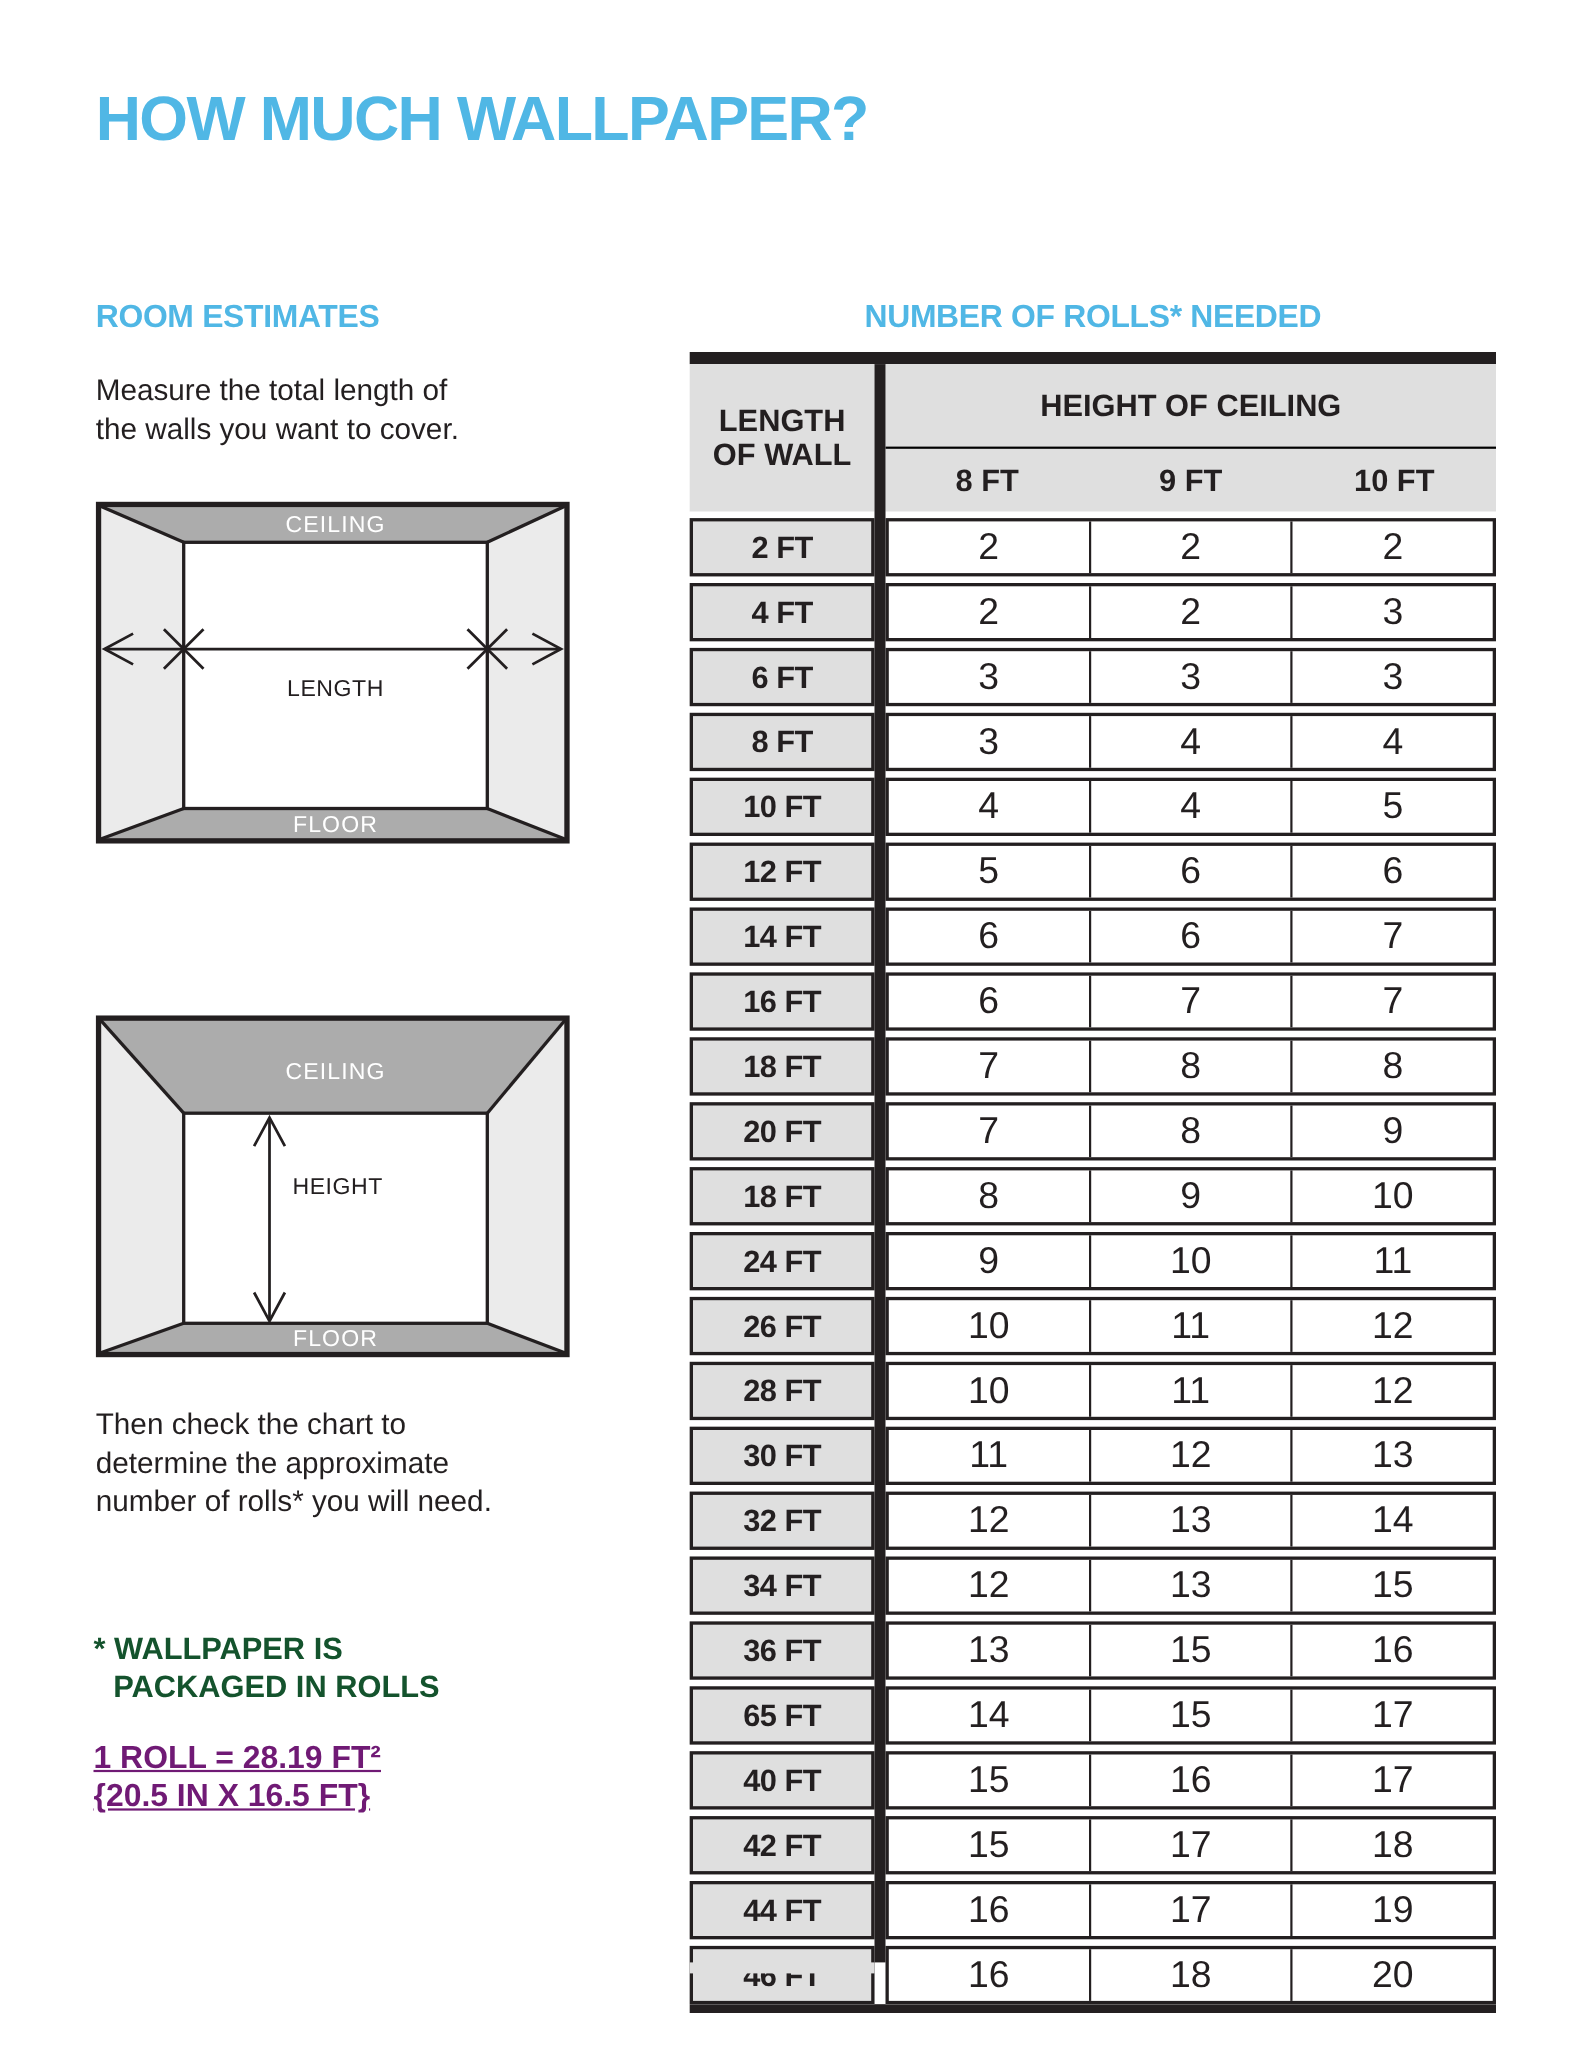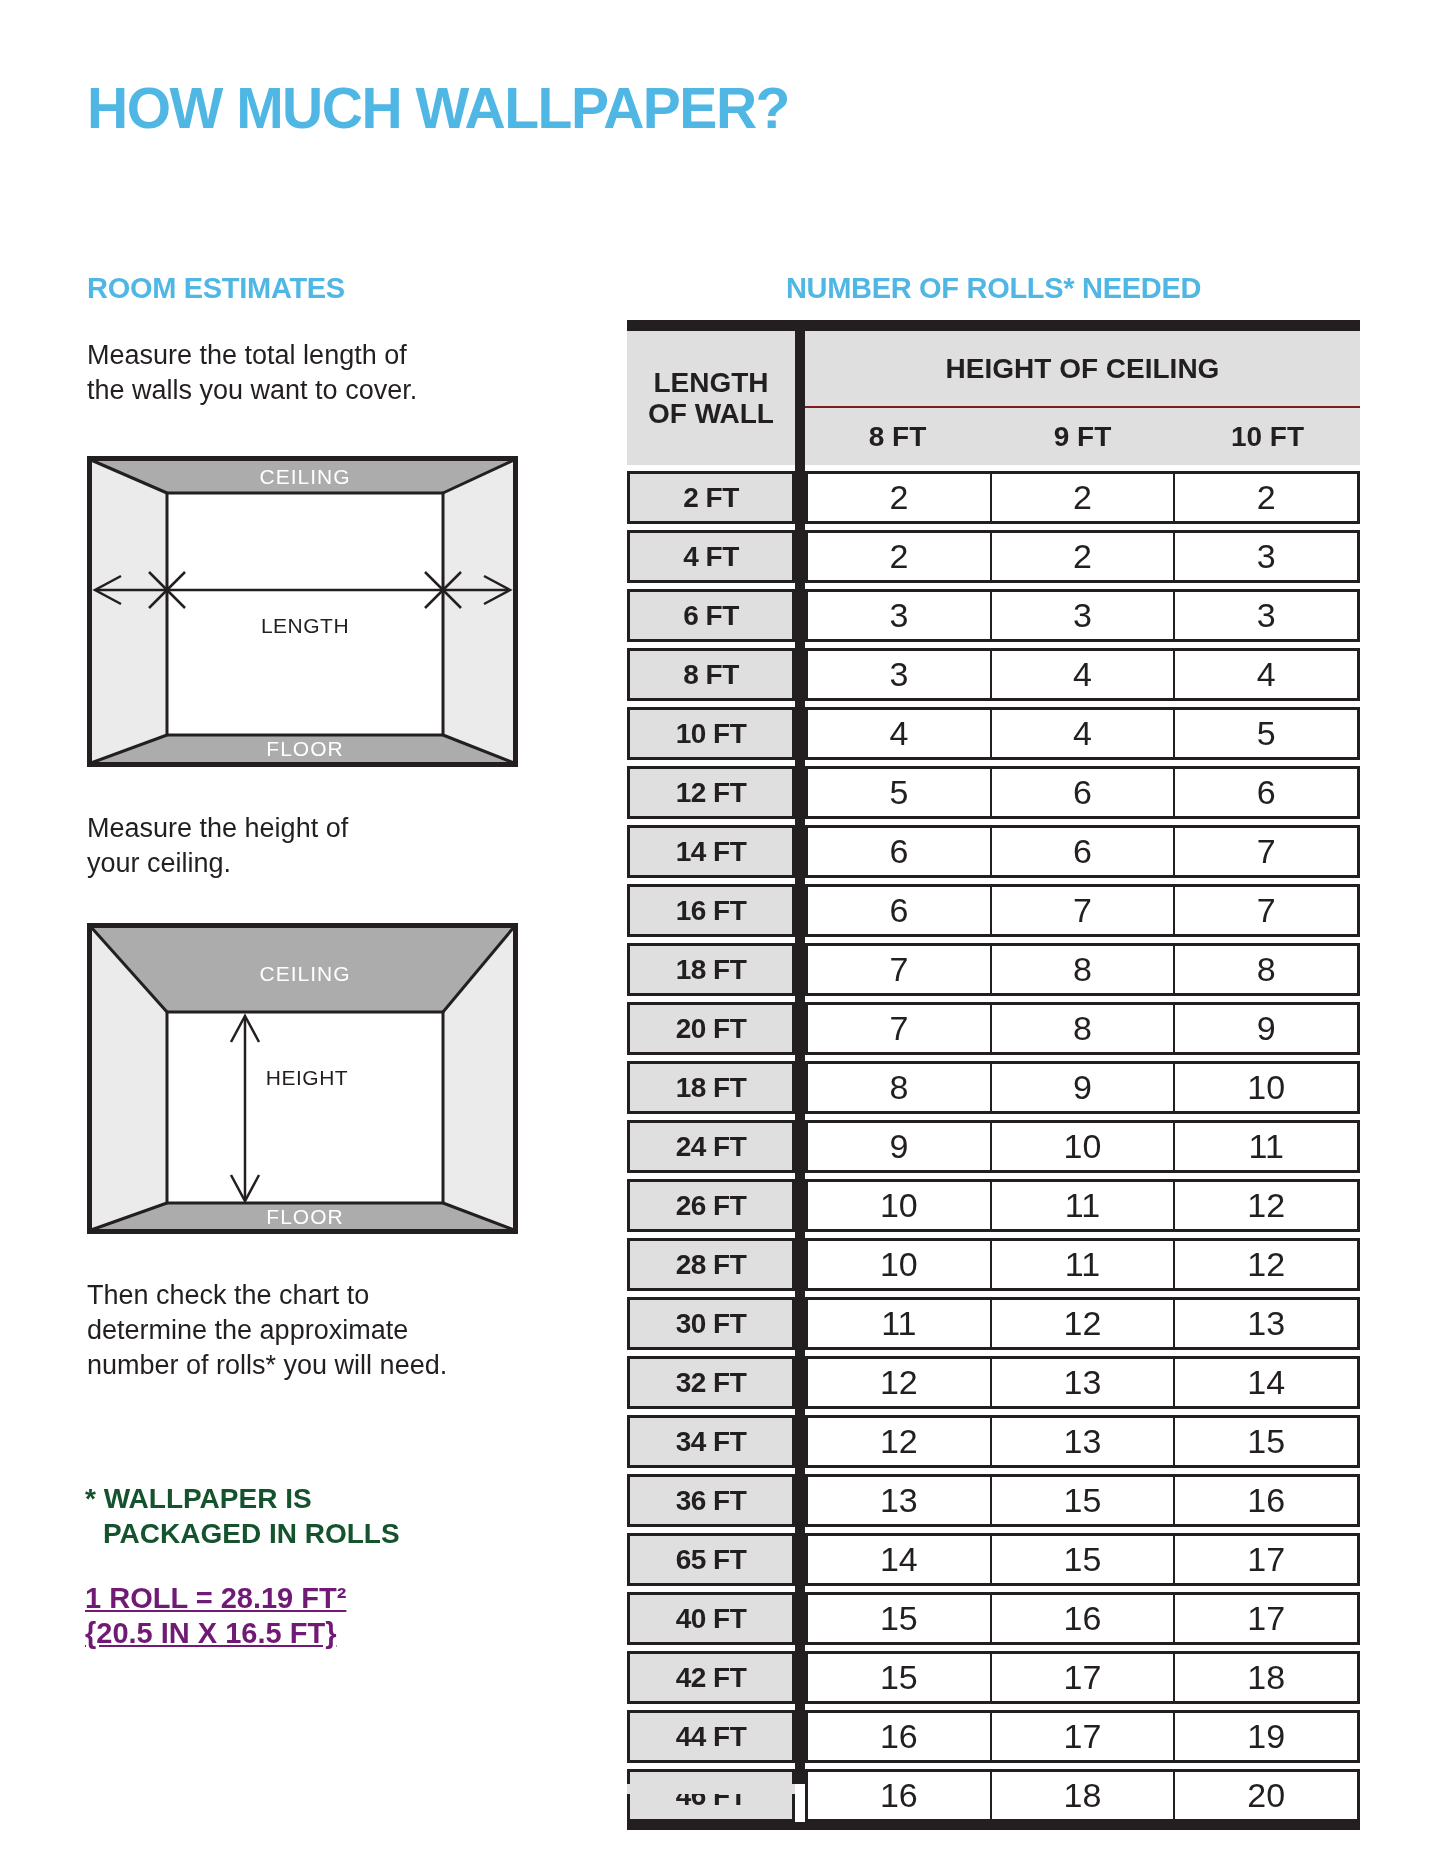--- a/index.html
+++ b/index.html
@@ -32,21 +32,21 @@
   .graytail{position:absolute;left:0;top:1464px;width:168px;height:10px;background:#DFDFDF;}
   .divider{position:absolute;left:168px;top:11px;width:10px;height:1453px;background:#231F20;z-index:5;}
   .thead{display:flex;height:134px;}
   .thead-label{
     width:168px;background:#DFDFDF;display:flex;flex-direction:column;
     justify-content:center;align-items:center;font-size:28px;font-weight:bold;line-height:31px;
   }
   .thead-gap{width:10px;}
   .thead-right{width:555px;display:flex;flex-direction:column;background:#DFDFDF;}
   .thead-group{
-    height:75px;border-bottom:2px solid #7f1d1d;display:flex;align-items:center;justify-content:center;
+    height:75px;border-bottom:2px solid #000000;display:flex;align-items:center;justify-content:center;
     font-size:28px;font-weight:bold;
   }
   .thead-cols{flex:1;display:flex;}
   .thead-col{width:185px;display:flex;align-items:center;justify-content:center;font-size:28px;font-weight:bold;}
   .trows{display:flex;flex-direction:column;gap:6px;padding-top:6px;}
   .trow{display:flex;height:53px;}
   .tlabel{
     width:168px;background:#DFDFDF;border:3px solid #231F20;box-sizing:border-box;
     display:flex;align-items:center;justify-content:center;font-size:28px;font-weight:bold;letter-spacing:-0.5px;
   }
@@ -91,22 +91,20 @@
       <polyline points="34,120 8,134 34,148"></polyline>
       <polyline points="397,120 423,134 397,148"></polyline>
       <line x1="62" y1="116" x2="98" y2="152"></line>
       <line x1="62" y1="152" x2="98" y2="116"></line>
       <line x1="338" y1="116" x2="374" y2="152"></line>
       <line x1="338" y1="152" x2="374" y2="116"></line>
     </g>
     <text x="218" y="177" text-anchor="middle" font-size="21" letter-spacing="0.5" fill="#231F20">LENGTH</text>
   </svg>
 
-  <div class="abs body-text" style="left:87px;top:811px;width:430px;">Measure the height of
-your ceiling.</div>
 
   <svg class="abs" style="left:87px;top:923px;" width="431" height="311" viewBox="0 0 431 311">
     <rect x="2.5" y="2.5" width="426" height="306" fill="#ffffff" stroke="none"></rect>
     <polygon points="4,4 427,4 356,89 80,89" fill="#ACACAC"></polygon>
     <polygon points="4,4 80,89 80,280 4,307" fill="#EBEBEB"></polygon>
     <polygon points="427,4 356,89 356,280 427,307" fill="#EBEBEB"></polygon>
     <polygon points="4,307 80,280 356,280 427,307" fill="#ACACAC"></polygon>
     <rect x="80" y="89" width="276" height="191" fill="#ffffff" stroke="#231F20" stroke-width="3"></rect>
     <line x1="4" y1="4" x2="80" y2="89" stroke="#231F20" stroke-width="3"></line>
     <line x1="427" y1="4" x2="356" y2="89" stroke="#231F20" stroke-width="3"></line>

